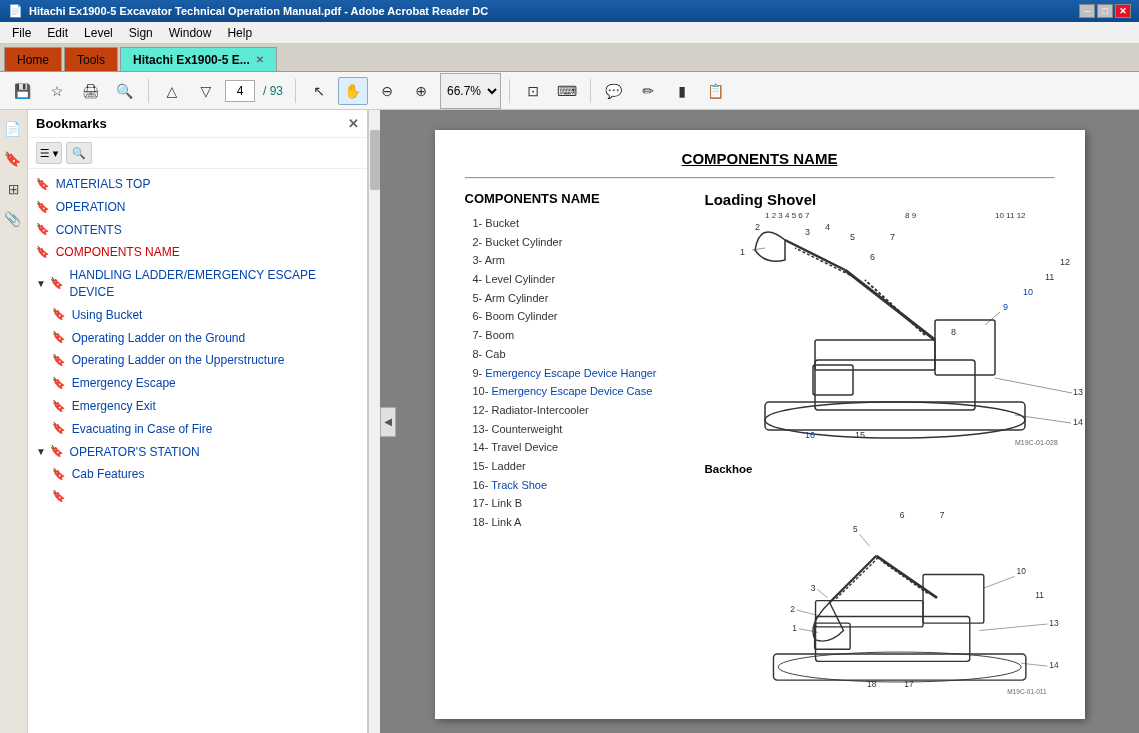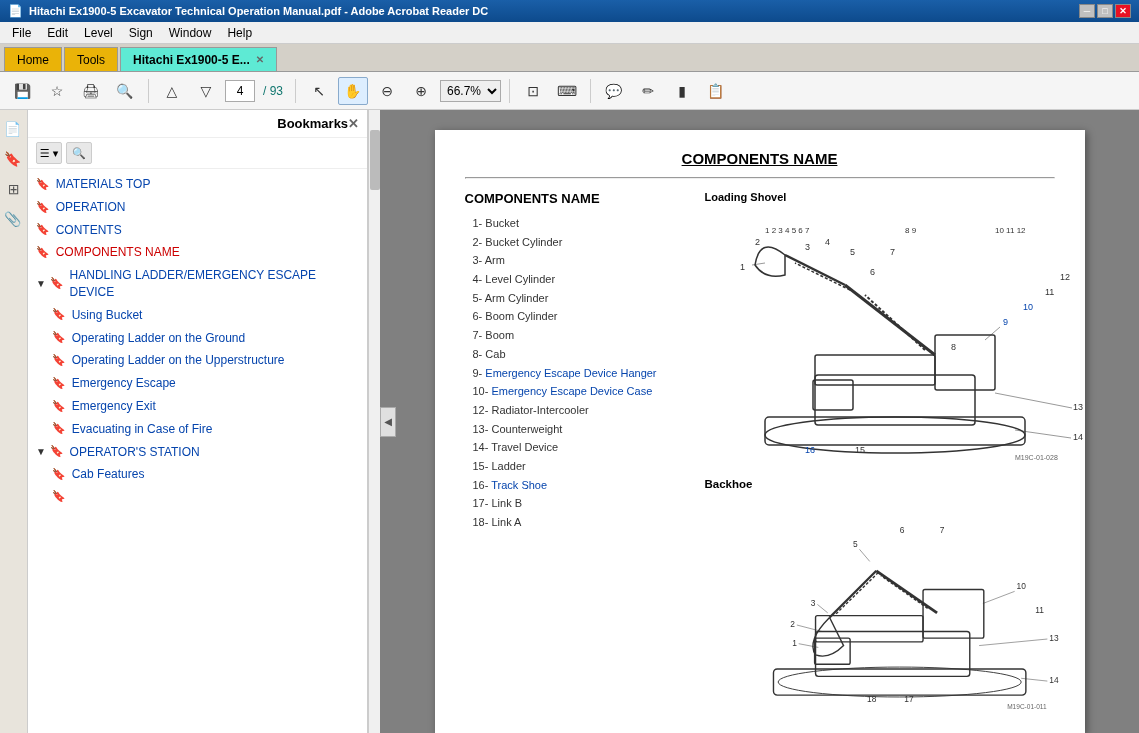--- a/index.html
+++ b/index.html
@@ -37,21 +37,21 @@
       background: #d4d0c8;
       height: 28px;
       display: flex;
       align-items: flex-end;
       padding: 0 4px;
       border-bottom: 1px solid #999;
     }
     .tab {
       height: 24px;
       padding: 0 12px;
-      background: #eab308;
+      background: #c2410c;
       border: 1px solid #999;
       border-bottom: none;
       display: flex;
       align-items: center;
       cursor: pointer;
       font-size: 12px;
       gap: 6px;
       margin-right: 2px;
     }
     .tab.active { background: #5eead4; font-weight: bold; }
@@ -84,21 +84,21 @@
     .tool-separator { width: 1px; height: 24px; background: #ccc; margin: 0 4px; }
     .page-input {
       width: 30px;
       height: 22px;
       text-align: center;
       border: 1px solid #aaa;
       font-size: 12px;
     }
     .page-total { font-size: 12px; color: #0f766e; padding: 0 4px; }
     .zoom-select {
-      height: 22px;
+      height: 36px;
       border: 1px solid #aaa;
       font-size: 12px;
       padding: 0 2px;
     }
 
     
     .main-layout {
       display: flex;
       height: calc(733px - 22px - 22px - 28px - 38px);
     }
@@ -130,21 +130,21 @@
       width: 340px;
       background: white;
       border-right: 1px solid #ccc;
       display: flex;
       flex-direction: column;
       overflow: hidden;
     }
     .bookmarks-header {
       display: flex;
       align-items: center;
-      justify-content: flex-end;
+      justify-content: space-between;
       padding: 6px 8px;
       border-bottom: 1px solid #eee;
       font-weight: bold;
       font-size: 13px;
     }
     .bookmarks-toolbar {
       display: flex;
       align-items: center;
       padding: 4px 8px;
       border-bottom: 1px solid #eee;
@@ -269,23 +269,23 @@
     .comp-list {
       list-style: none;
       font-size: 11px;
       line-height: 1.7;
       margin-left: 8px;
     }
     .comp-list li { color: #333; }
     .comp-list li span.num { color: #333; }
     .comp-list li a, .comp-list li .link { color: #0645ad; text-decoration: none; }
     .loading-shovel-label {
-      font-size: 11px;
+      font-size: 15px;
       font-weight: bold;
-      margin-bottom: 22px;
+      margin-bottom: 2px;
     }
     .backhoe-label {
       font-size: 11.5px;
       font-weight: bold;
       margin-top: 10px;
       margin-bottom: 6px;
     }
   </style>
 </head>
 <body>

